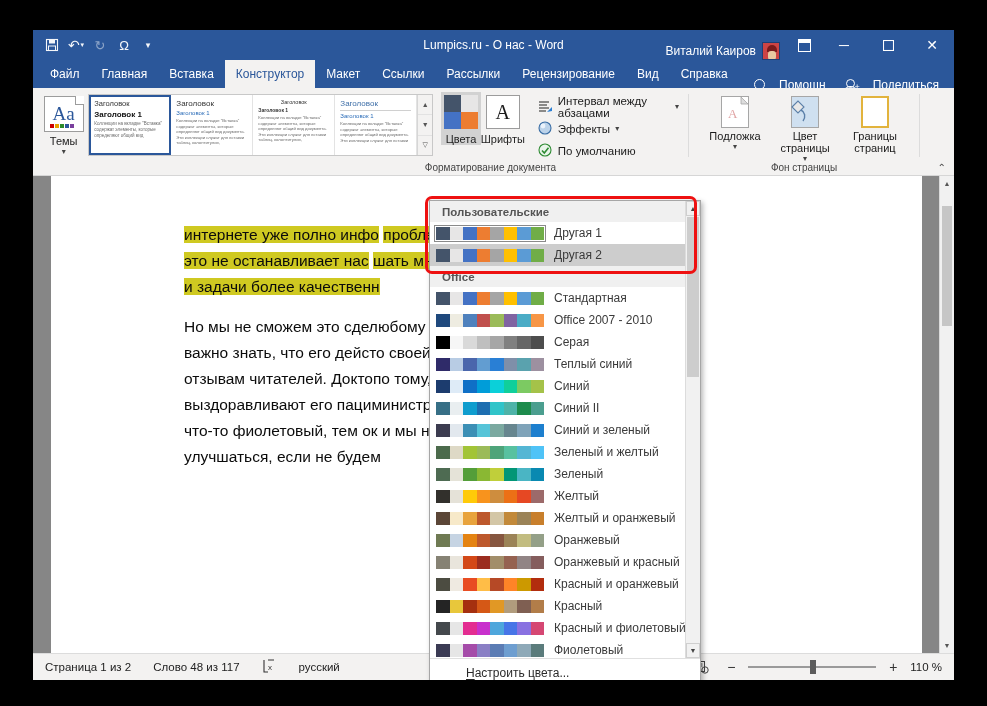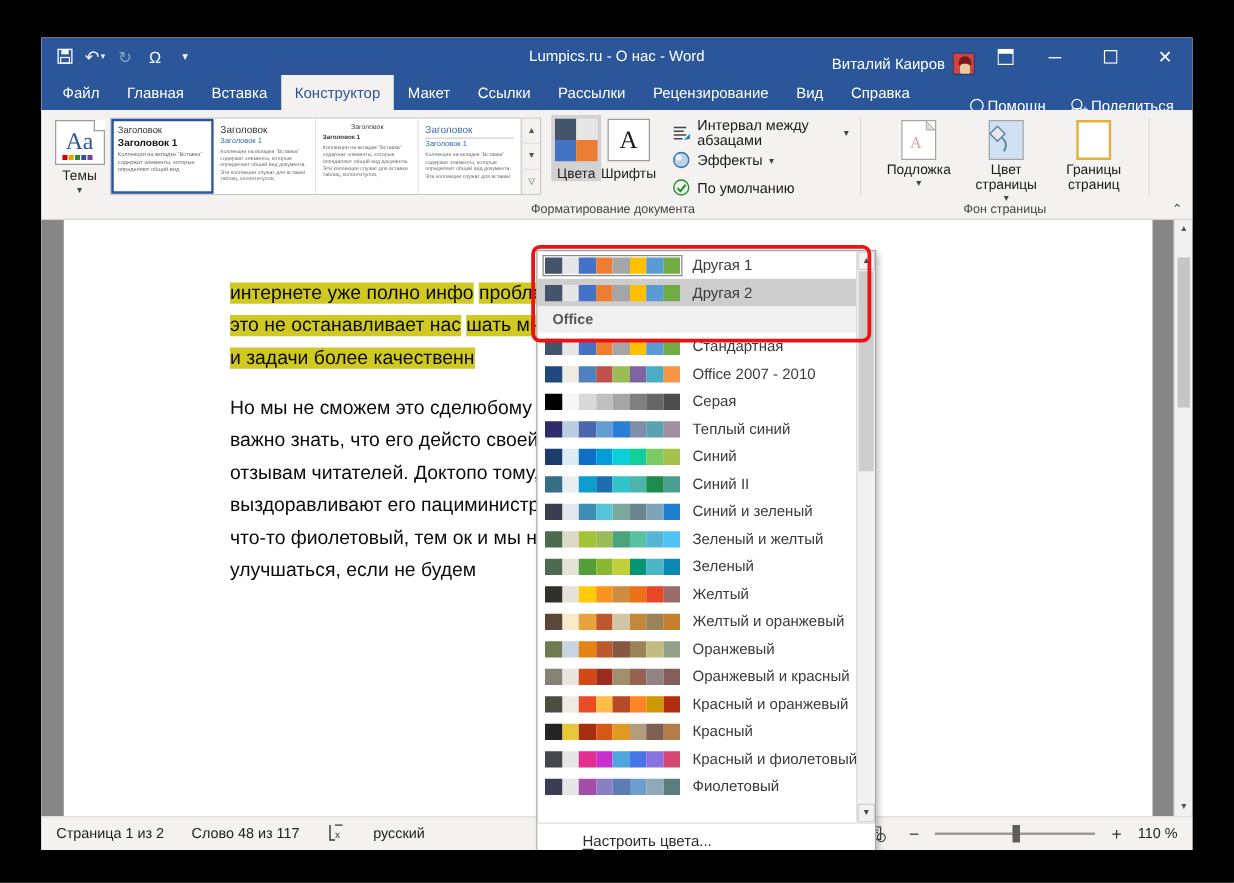--- a/index.html
+++ b/index.html
@@ -69,21 +69,21 @@
     display:flex; align-items:flex-end; padding-left: 6px;
     position: relative;
   }
   .tab {
     height: 28px; padding: 0 11px;
     display:flex; align-items:center;
     font-size: 12px; color:#fff; white-space:nowrap;
   }
   .tab.active { background:#f3f2f1; color:#2b579a; }
   .tabbar-right { margin-left:auto; display:flex; align-items:center; height:28px; padding-right:8px; gap:4px;}
-  .tb-item { display:flex; align-items:center; gap:4px; font-size:12px; color:#fff; padding:0 7px; height:28px;margin-top:22px;}
+  .tb-item { display:flex; align-items:center; gap:15px; font-size:12px; color:#fff; padding:0 7px; height:28px;margin-top:22px;}
   .bulb { display:inline-block; width:11px; height:13px; position:relative; }
   .bulb::before{content:""; position:absolute; left:1px; top:0; width:9px; height:9px; border:1.3px solid #fff; border-radius:50%;}
   .bulb::after{content:""; position:absolute; left:3.5px; top:9px; width:4px; height:3px; border:1.3px solid #fff; border-top:none;}
   .personicon { display:inline-block; width:14px; height:13px; position:relative;}
   .personicon::before{content:""; position:absolute; left:2px; top:0; width:7px; height:7px; border:1.3px solid #fff; border-radius:50%;}
   .personicon::after{content:""; position:absolute; left:0px; top:7px; width:11px; height:6px; border:1.3px solid #fff; border-bottom:none; border-radius:6px 6px 0 0;}
   .plusmark{ position:absolute; right:-2px; bottom:0; font-size:9px; line-height:9px; color:#fff;}
 
   
   .ribbon {
@@ -497,20 +497,21 @@
       <div class="doc-sb">
         <div class="arw up">▲</div>
         <div class="thumb"></div>
         <div class="arw dn">▼</div>
       </div>
     </div>
 
     <div class="dropdown">
       <div class="dd-listwrap">
         <div id="dd-items">
+            <div class="dd-section">Пользовательские</div>
             <div class="dd-item selbox">
               <span class="swatch-wrap">
                 <i style="background: rgb(68, 84, 106);"></i>
                 <i style="background: rgb(231, 230, 230);"></i>
                 <i style="background: rgb(68, 114, 196);"></i>
                 <i style="background: rgb(237, 125, 49);"></i>
                 <i style="background: rgb(165, 165, 165);"></i>
                 <i style="background: rgb(255, 192, 0);"></i>
                 <i style="background: rgb(91, 155, 213);"></i>
                 <i style="background: rgb(112, 173, 71);"></i>

